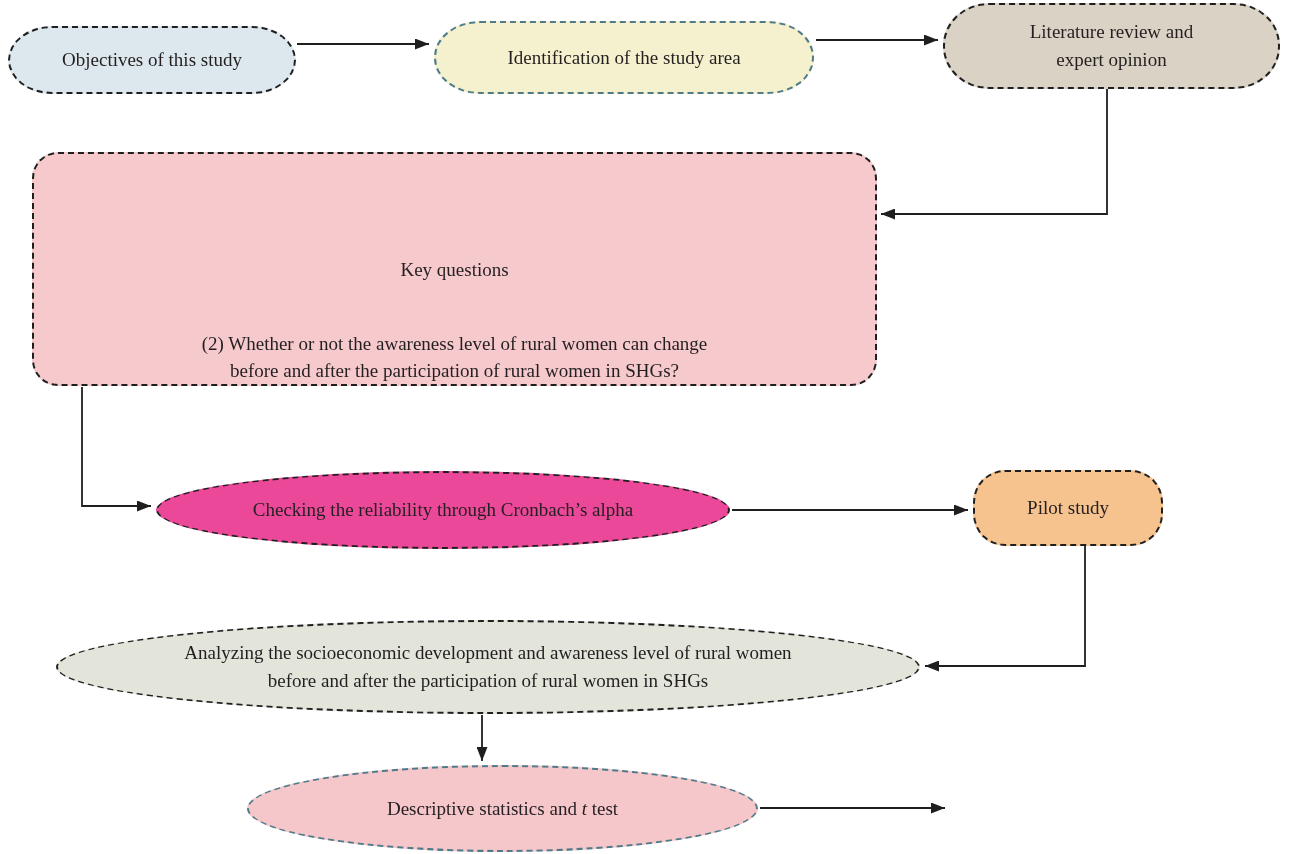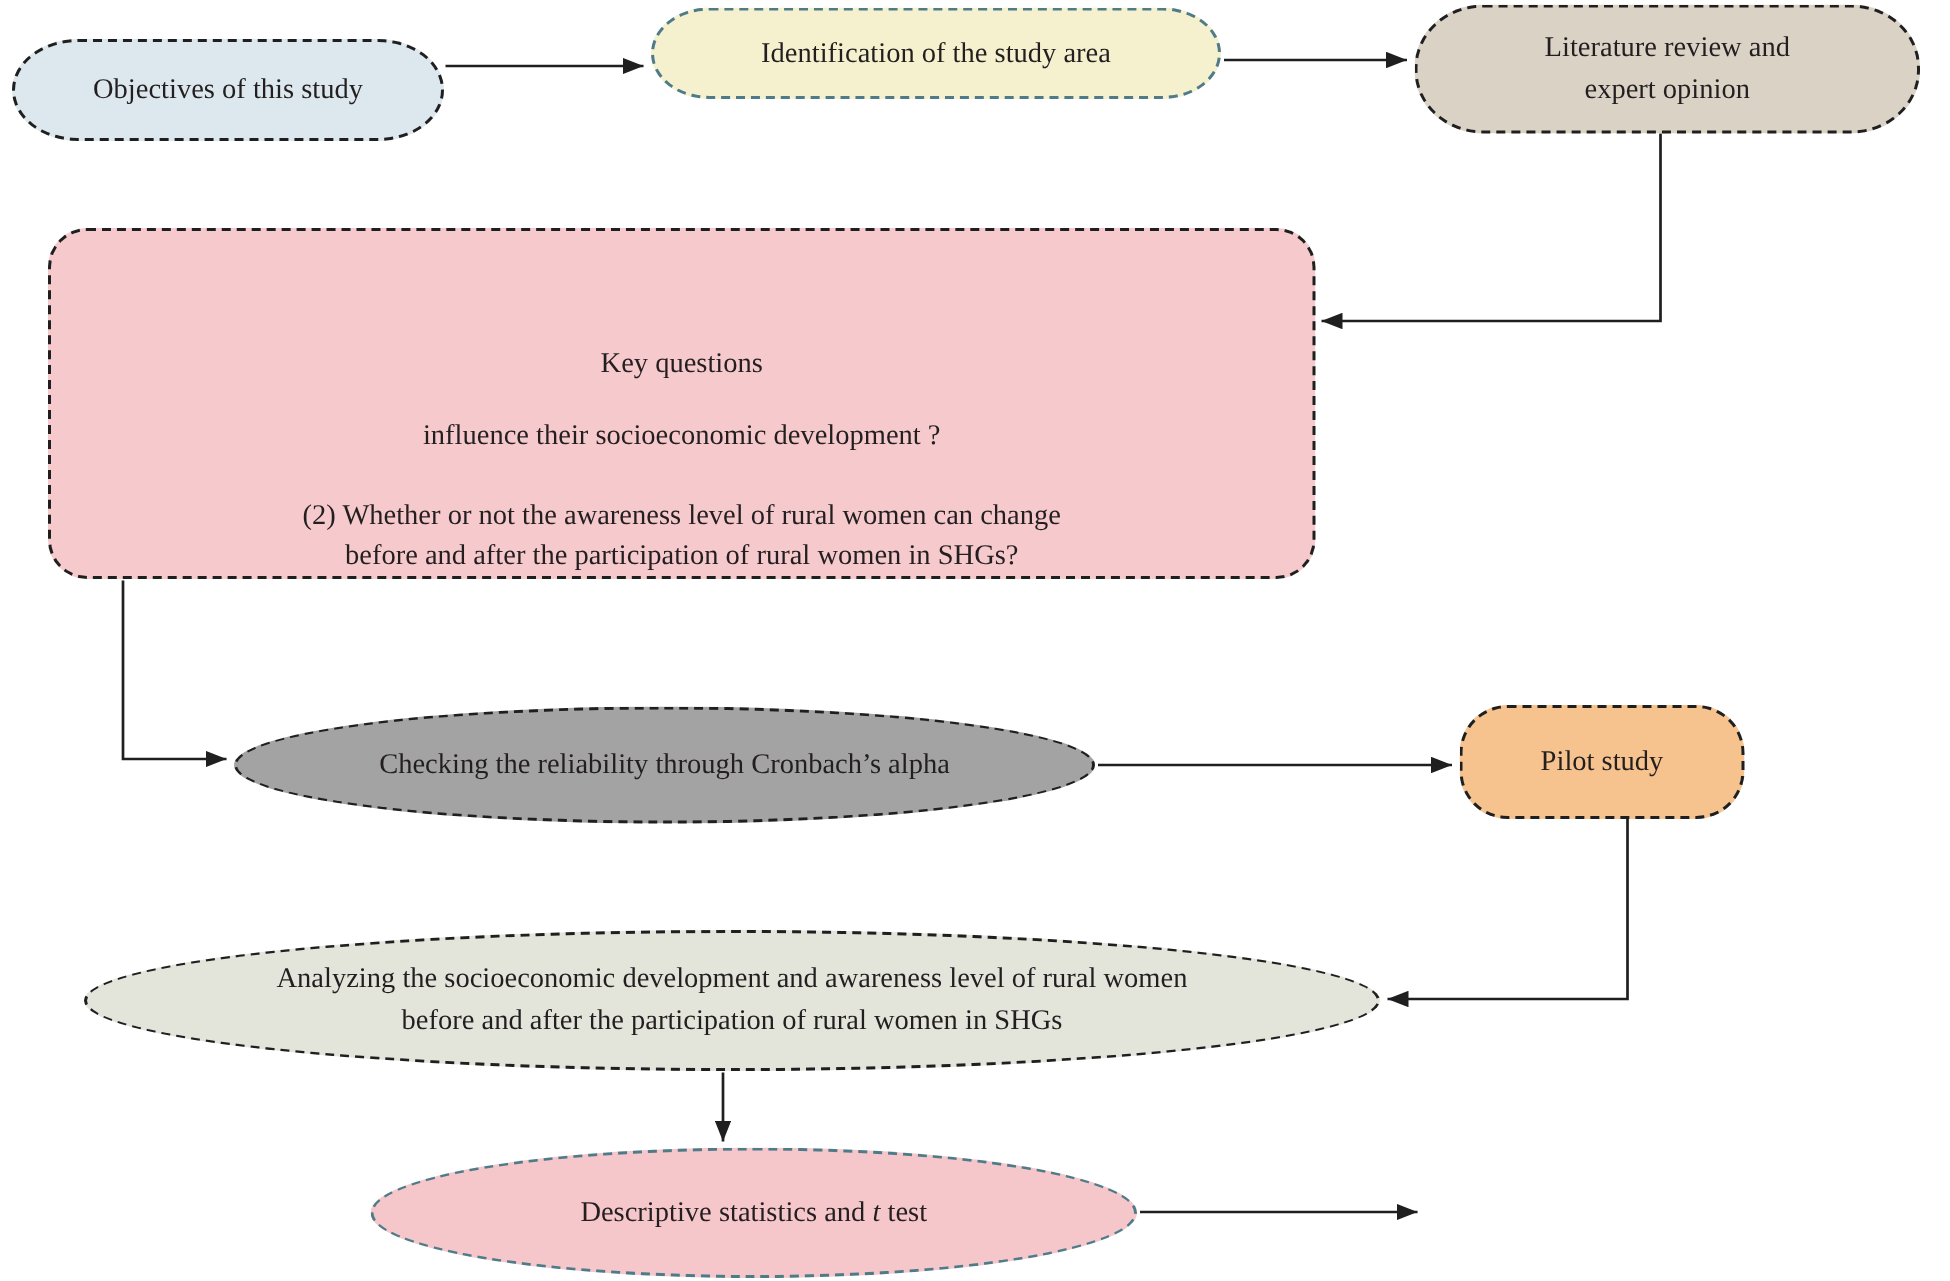--- a/index.html
+++ b/index.html
@@ -11,21 +11,21 @@
   .arrows { position:absolute; left:0; top:0; width:1300px; height:854px; }
   .arrows path { fill:none; stroke:#1f1f1f; stroke-width:1.8; }
   .node {
     position:absolute; box-sizing:border-box;
     display:flex; flex-direction:column; align-items:center; justify-content:center;
     text-align:center; border:2px dashed #1f1f1f;
     font-size:19px; line-height:28px;
   }
   .border-teal { border-color:#4f7b89; }
   #n-objectives     { left:8px;   top:26px;  width:288px; height:68px;  border-radius:44px / 34px; }
-  #n-identification { left:434px; top:5px;   width:380px; height:61px;  border-radius:46px / 36px; }
+  #n-identification { left:434px; top:21px;   width:380px; height:73px;  border-radius:46px / 36px; }
   #n-literature     { left:943px; top:3px;   width:337px; height:86px;  border-radius:46px / 42px; }
   #n-keybox {
     left:32px; top:152px; width:845px; height:234px; border-radius:26px;
     justify-content:flex-end; padding-top:26px; line-height:27px;
   }
   #n-keybox .kq-title { margin-bottom:21px; }
   #n-keybox .kq-q + .kq-q { margin-top:26px; }
   #n-checking    { left:156px; top:471px; width:574px; height:78px; border-radius:50%; }
   #n-pilot       { left:973px; top:470px; width:190px; height:76px; border-radius:32px;text-align:right; }
   #n-analyzing   { left:56px;  top:620px; width:864px; height:94px; border-radius:50%; }
@@ -63,29 +63,28 @@
   </div>
 
   <div class="node" id="n-literature" style="background-color: rgb(217, 210, 197);">
     <span>Literature review and</span>
     <span>expert opinion</span>
   </div>
 
   <div class="node" id="n-keybox" style="background-color: rgb(246, 201, 204);">
     <div class="kq-title">Key questions</div>
     <div class="kq-q">
-      <div>influence their socioeconomic development ?</div>
     </div>
     <div class="kq-q">
       <div>(2) Whether or not the awareness level of rural women can change</div>
       <div>before and after the participation of rural women in SHGs?</div>
     </div>
   </div>
 
-  <div class="node" id="n-checking" style="background-color: #a3a3a3;">
+  <div class="node" id="n-checking" style="background-color: #ec4899;">
     <span>Checking the reliability through Cronbach’s alpha</span>
   </div>
 
   <div class="node" id="n-pilot" style="background-color: rgb(246, 194, 141);">
     <span>Pilot study</span>
   </div>
 
   <div class="node" id="n-analyzing" style="background-color: rgb(227, 229, 219);">
     <span>Analyzing the socioeconomic development and awareness level of rural women</span>
     <span>before and after the participation of rural women in SHGs</span>

